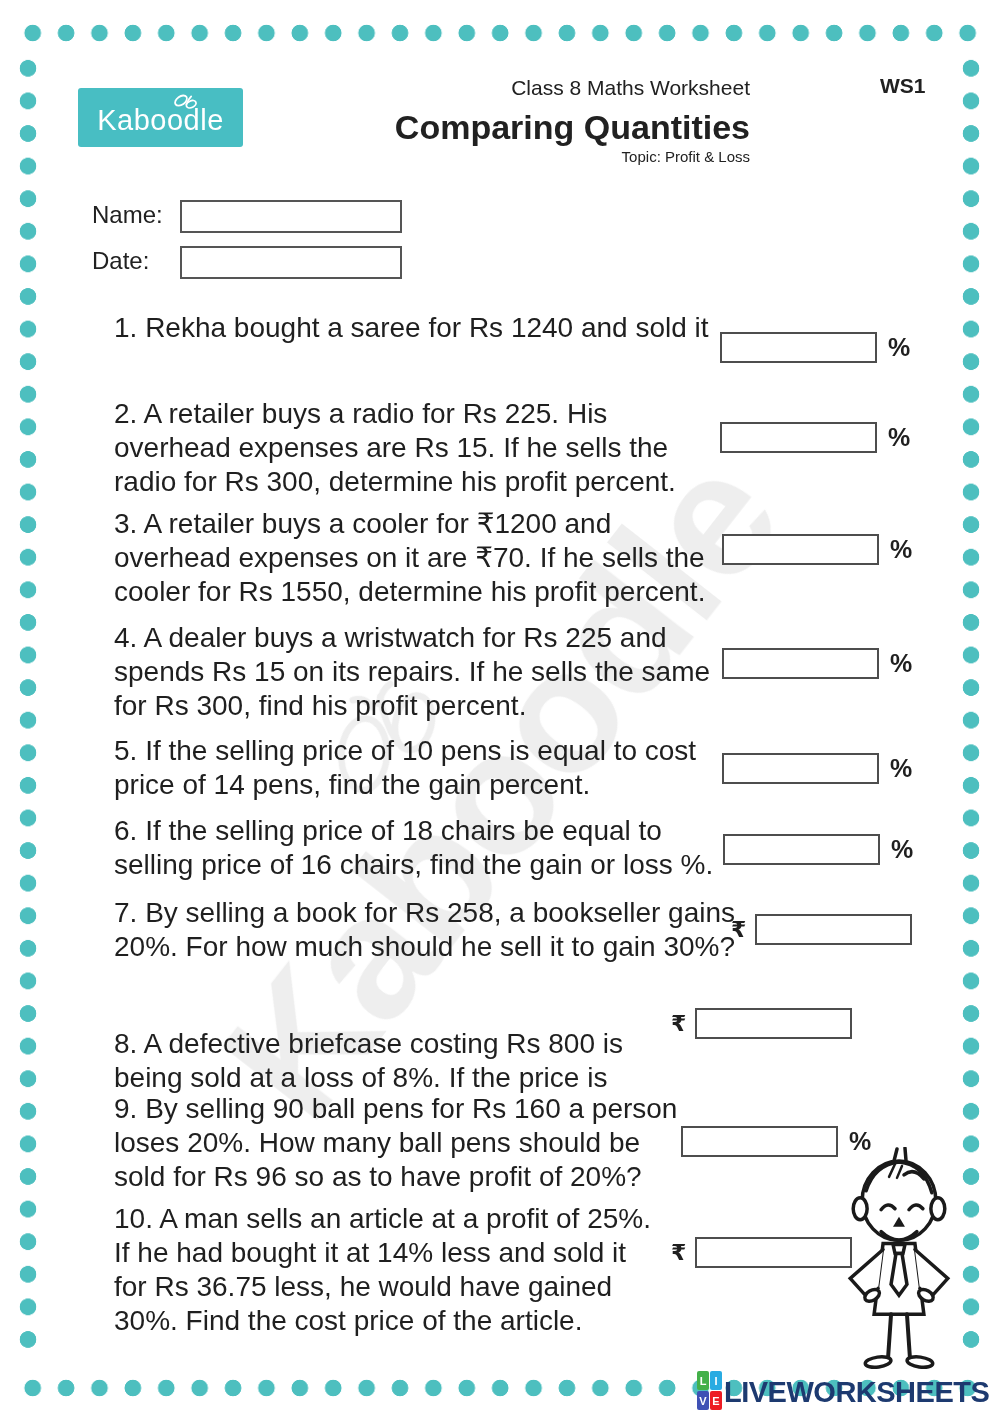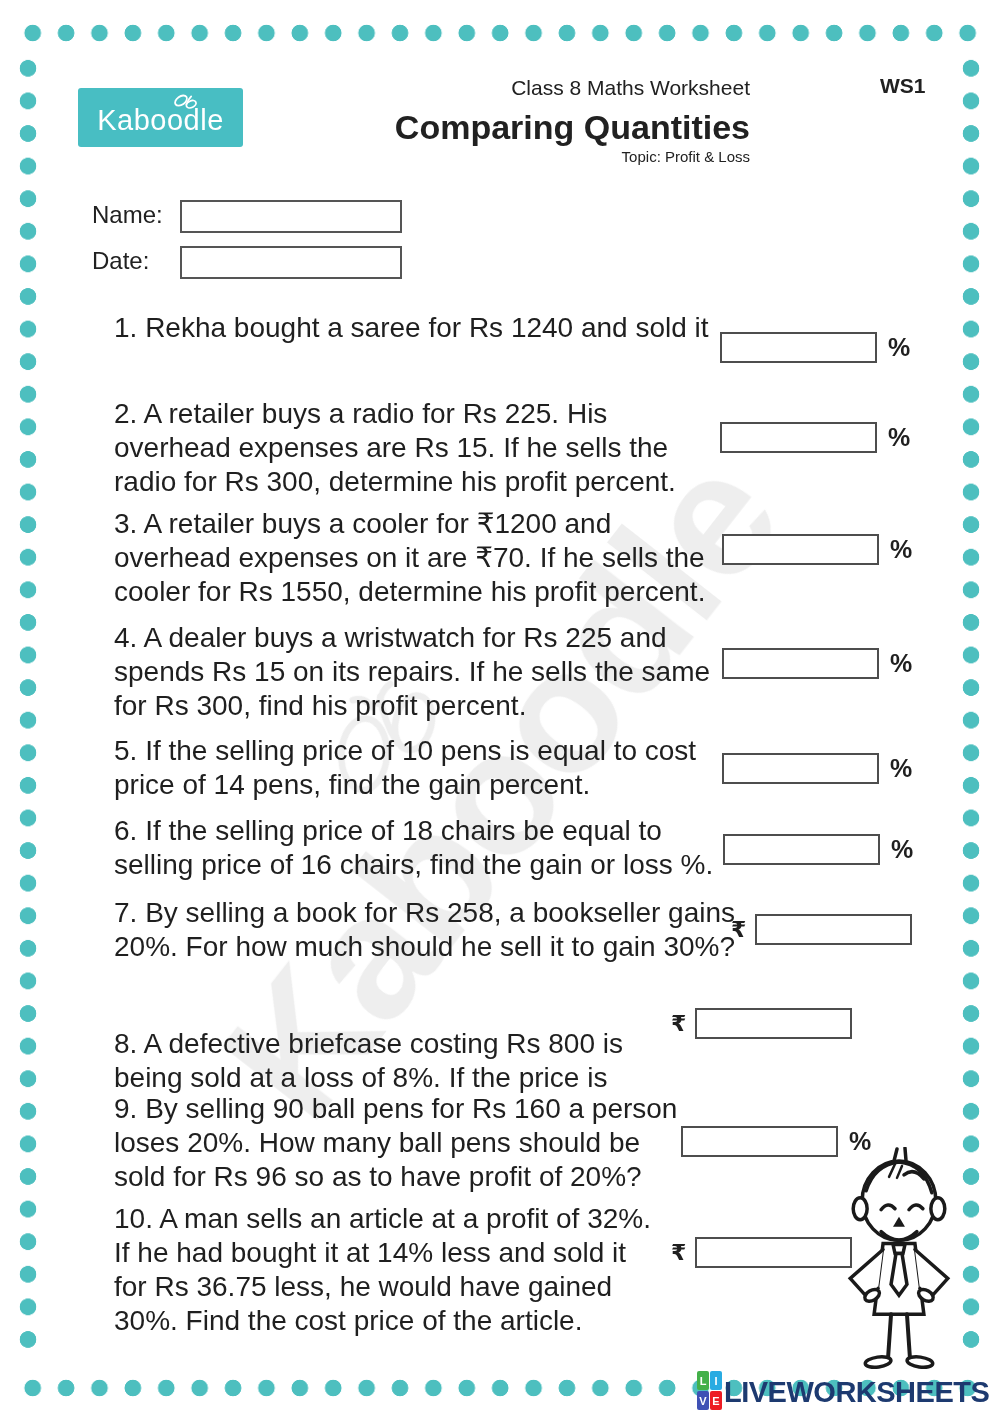--- a/index.html
+++ b/index.html
@@ -134,21 +134,21 @@
 <div class="q" style="top:1027px">
   <div>8. A defective briefcase costing Rs 800 is</div>
   <div>being sold at a loss of 8%. If the price is</div>
 </div>
 <div class="q" style="top:1092px">
   <div>9. By selling 90 ball pens for Rs 160 a person</div>
   <div>loses 20%. How many ball pens should be</div>
   <div>sold for Rs 96 so as to have profit of 20%?</div>
 </div>
 <div class="q" style="top:1202px">
-  <div>10. A man sells an article at a profit of 32%.</div>
+  <div>10. A man sells an article at a profit of 25%.</div>
   <div>If he had bought it at 14% less and sold it</div>
   <div>for Rs 36.75 less, he would have gained</div>
   <div>30%. Find the cost price of the article.</div>
 </div>
 
 <div class="ans" style="left:720px;top:332px">
   <input class="abox" value="" style="">
   <span class="unit">%</span>
 </div>
 <div class="ans" style="left:720px;top:422px">

